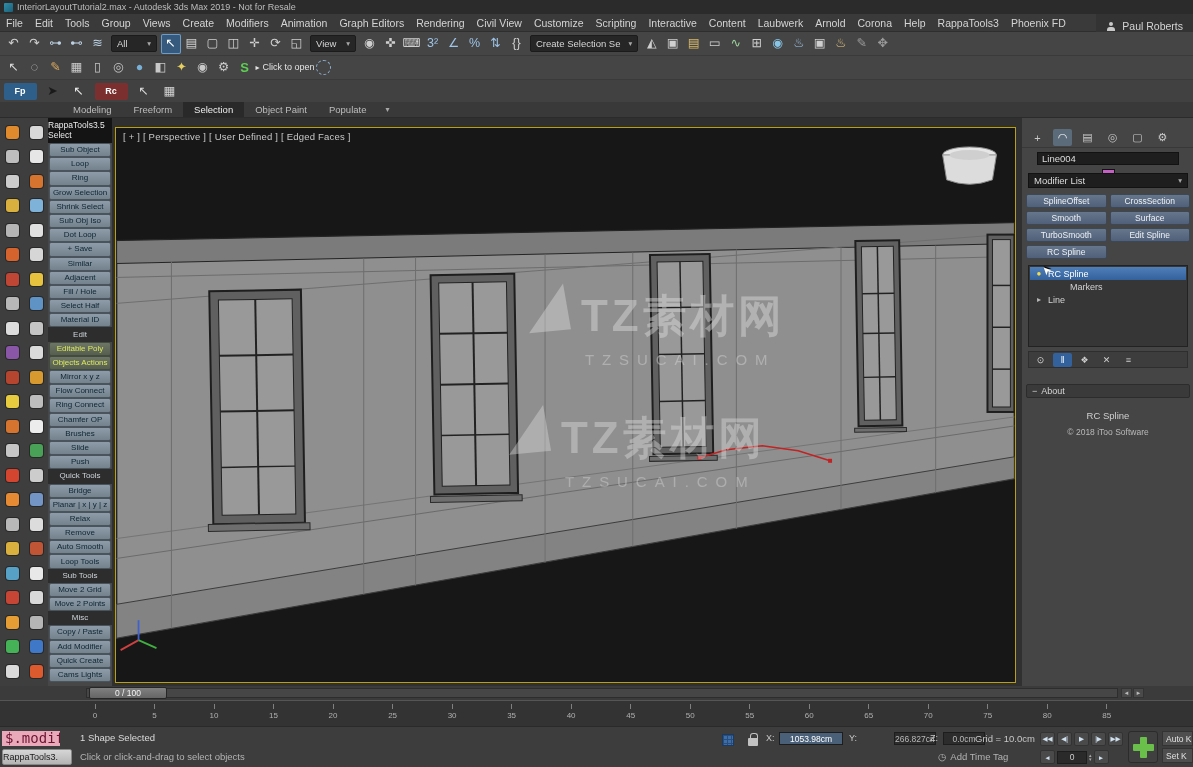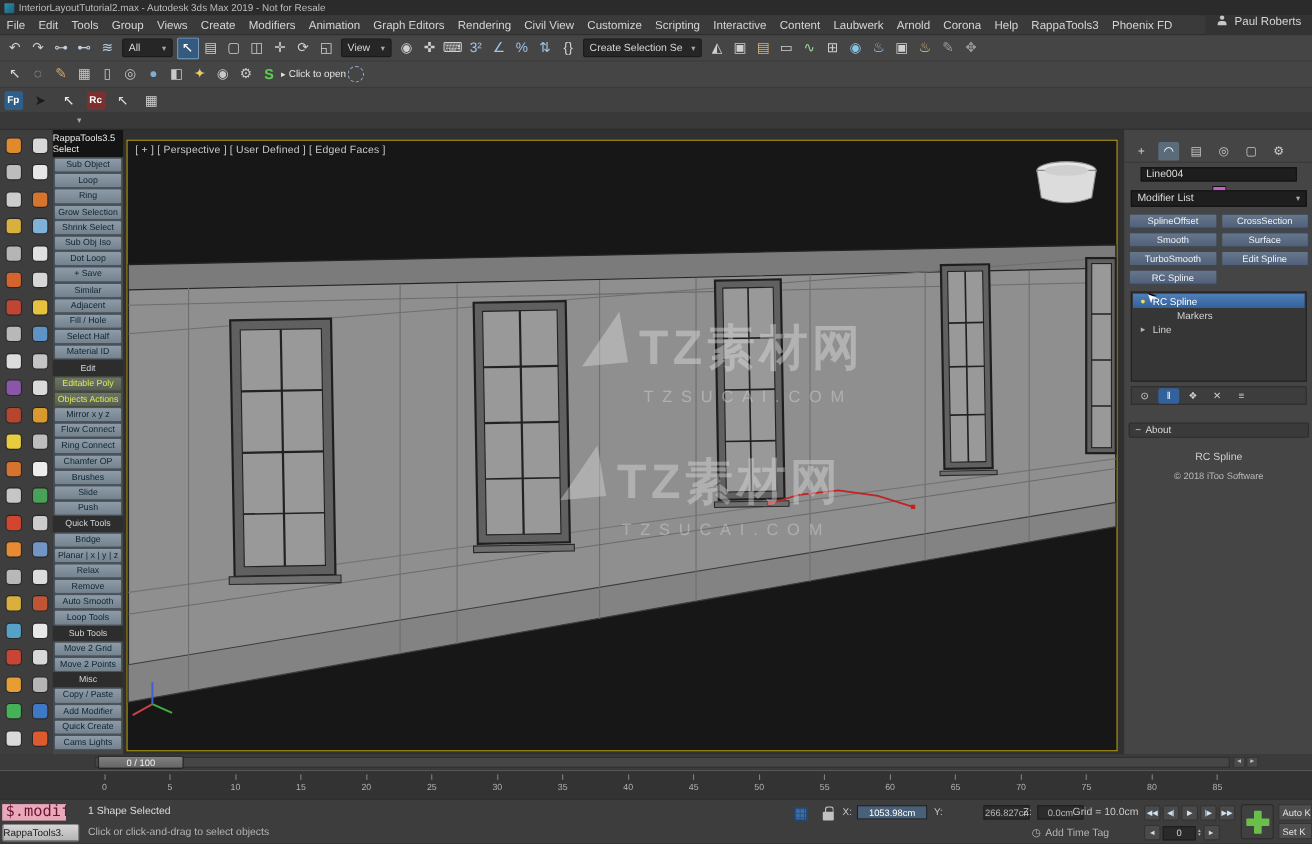--- a/index.html
+++ b/index.html
@@ -6,41 +6,41 @@
   html,body{width:1193px;height:767px;}
   body{position:relative;background:#3a3a3a;font-family:"Liberation Sans",sans-serif;overflow:hidden;}
 
   
   .titlebar{position:absolute;left:0;top:0;width:1193px;height:14px;background:#2b2b2b;display:flex;align-items:center;gap:4px;padding:0 4px;font-size:9px;color:#bdbdbd;white-space:nowrap;}
   .app-icon{width:9px;height:9px;background:linear-gradient(135deg,#2e8fa8,#1b5f7a);border-radius:1px;flex:0 0 auto;}
 
   
   .menubar{position:absolute;left:0;top:14px;width:1193px;height:18px;background:#3a3a3a;display:flex;align-items:center;font-size:10.5px;color:#d4d4d4;border-bottom:1px solid #2e2e2e;white-space:nowrap;}
   .menu-item{padding:0 6px;line-height:18px;}
-  .menubar-right{margin-left:auto;display:flex;align-items:flex-start;gap:6px;padding:0 10px;background:#333;height:100%;}
+  .menubar-right{margin-left:auto;display:flex;align-items:flex-end;gap:6px;padding:0 10px;background:#333;height:100%;}
   .person{width:10px;height:10px;position:relative;}
   .person::before{content:"";position:absolute;left:3px;top:0;width:4px;height:4px;border-radius:50%;background:#c8c8c8;}
   .person::after{content:"";position:absolute;left:1px;top:5px;width:8px;height:4px;border-radius:3px 3px 0 0;background:#c8c8c8;}
 
   
   .toolbar{position:absolute;left:0;width:1193px;display:flex;align-items:center;padding-left:3px;background:#454545;}
   #toolbar1{top:32px;height:24px;border-bottom:1px solid #3a3a3a;}
   #toolbar2{top:56px;height:24px;border-bottom:1px solid #3a3a3a;}
   #toolbar3{top:80px;height:22px;background:#414141;gap:5px;}
   .titem{height:20px;min-width:20px;display:inline-flex;align-items:center;justify-content:center;font-size:12.5px;color:#cfcfcf;margin:0 .5px;border-radius:2px;line-height:1;}
   .titem .lbl:empty,.titem .g:empty{display:none;}
   .titem.active{background:#355a7d;box-shadow:inset 0 0 0 1px #6f9cc4;}
   .titem.dd{height:17px;background:#262626;border:1px solid #1b1b1b;font-size:9.5px;color:#d6d6d6;padding:0 5px;gap:8px;min-width:46px;justify-content:space-between;margin:0 3px;}
   .titem.dd .g{font-size:7.5px;color:#a8a8a8;}
   .titem.wide{min-width:102px;}
   .titem.plain{font-size:9px;color:#e4e4e4;gap:3px;min-width:0;}
   .titem.plain .g{font-size:8px;}
   .titem.s-badge{font-weight:bold;font-size:13px;}
   .titem.dashed{width:15px;height:15px;min-width:15px;border:1px dashed #8fb0d0;border-radius:50%;}
-  .titem.badge{font-size:9px;font-weight:bold;width:17px;height:17px;min-width:17px;text-align:center;}
+  .titem.badge{font-size:9px;font-weight:bold;width:33px;height:17px;min-width:17px;text-align:center;}
   .titem.badge-blue{background:#2e5f8a;color:#fff;}
   .titem.badge-red{background:#7c2f2f;color:#fff;}
 
   
   .ribbon{position:absolute;left:0;top:102px;width:1193px;height:16px;background:#393939;display:flex;align-items:stretch;padding-left:62px;font-size:9.5px;color:#bdbdbd;border-bottom:1px solid #2b2b2b;}
   .rtab{padding:2px 11px;}
   .rtab.active{background:#292929;color:#ececec;}
   .ribbon-caret{margin-left:8px;align-self:center;font-size:8px;color:#a8a8a8;}
 
   
@@ -438,20 +438,28 @@
     <span class="titem icon" style="color: rgb(216, 216, 216);">
       <span class="g">↖</span>
     </span>
 
     <span class="titem icon" style="color: rgb(207, 207, 207);">
       <span class="g">▦</span>
     </span>
   </div>
 
 <div class="ribbon">
+  <span style="display:flex;">
+
+  <span class="rtab">Modeling</span>
+      <span class="rtab">Freeform</span>
+      <span class="rtab active">Selection</span>
+      <span class="rtab">Object Paint</span>
+      <span class="rtab">Populate</span>
+    </span>
   <span class="ribbon-caret">▾</span>
 </div>
 
 <div class="workspace"></div>
 
 <div class="leftstrip">
 
     <span class="lsq" style="background: rgb(224, 138, 46);"></span>
     <span class="lsq" style="background: rgb(216, 216, 216);"></span>
 

